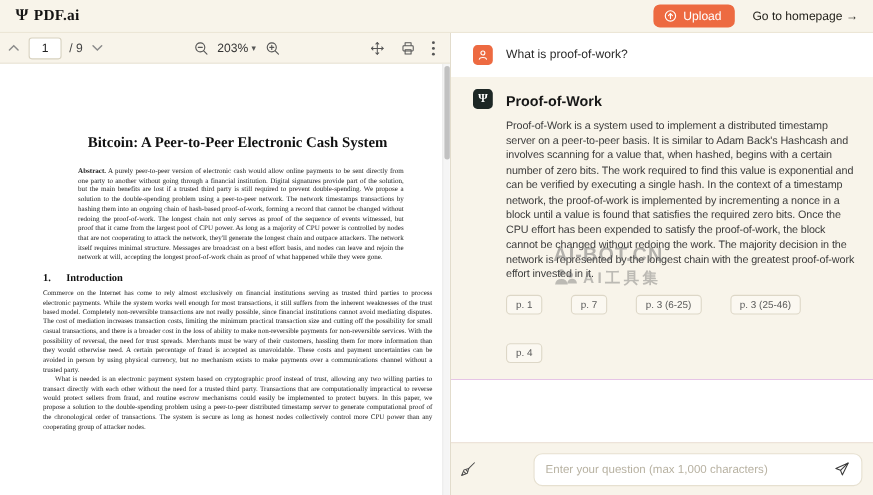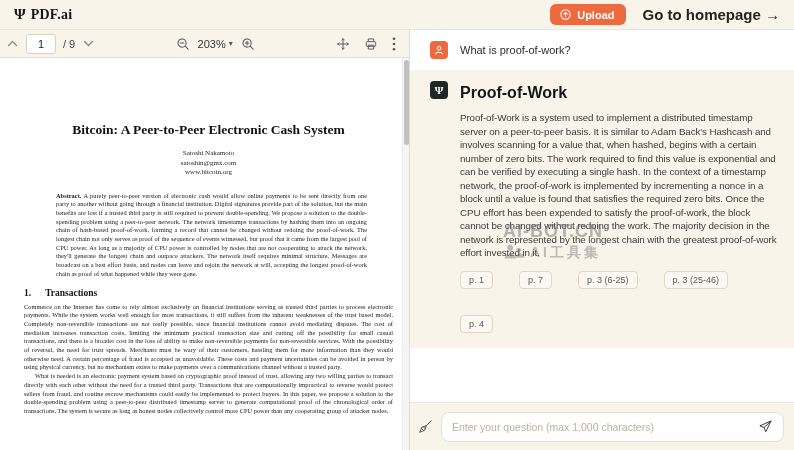--- a/index.html
+++ b/index.html
@@ -12,24 +12,24 @@
   .topbar {
     height:30px; background:#f8f4ea; border-bottom:1px solid #ece6d6;
     display:flex; align-items:center; justify-content:space-between; padding:0 14px;
   }
   .brand { display:flex; align-items:center; gap:5px; cursor:pointer; }
   .brand-mark { font-family:"Liberation Serif",serif; font-size:15px; font-weight:700; color:#141414; line-height:1; }
   .brand-name { font-family:"Liberation Serif",serif; font-size:14px; font-weight:700; color:#141414; letter-spacing:.2px; }
   .topbar-right { display:flex; align-items:center; gap:16px; }
   .upload-btn {
     display:flex; align-items:center; gap:5px; background:#ed6a41; color:#fff;
-    border:none; border-radius:6px; padding:4px 12px 4px 9px; font-size:11px; font-weight:700;
+    border:none; border-radius:6px; padding:4px 12px 4px 9px; font-size:11px; font-weight:400;
     font-family:"Liberation Sans",sans-serif; cursor:pointer;
   }
-  .home-link { font-size:15px; font-weight:700; color:#24231d; text-decoration:none; cursor:pointer; }
+  .home-link { font-size:11px; font-weight:400; color:#24231d; text-decoration:none; cursor:pointer; }
   
   .main { display:flex; height:420px; }
   .viewer { width:410px; flex:none; border-right:1px solid #e2dccc; display:flex; flex-direction:column; background:#fff; }
   .pdf-toolbar {
     height:28px; flex:none; background:#f8f4ea; border-bottom:1px solid #e5dfcf;
     display:flex; align-items:center; justify-content:space-between; padding:0 12px 0 6px;
   }
   .tb-group { display:flex; align-items:center; gap:7px; }
   .tb-btn { background:none; border:none; padding:1px; display:flex; align-items:center; cursor:pointer; }
   .page-input {
@@ -37,56 +37,56 @@
     text-align:center; font-size:11px; color:#222; font-family:"Liberation Sans",sans-serif;
   }
   .page-total { font-size:11px; color:#444; }
   .zoom-level { background:none; border:none; display:flex; align-items:center; gap:3px; font-size:11px; color:#333; cursor:pointer; font-family:"Liberation Sans",sans-serif; }
   .caret { font-size:8px; color:#555; line-height:1; }
   
   .page-area {
     position:relative; flex:1; background:#fff; overflow:hidden;
     font-family:"Liberation Serif",serif; color:#1a1a1a;
   }
-  .page-inner { padding:64px 16px 0 24px; }
+  .page-inner { padding:64px 16px 0 39px; }
   .doc-title { font-size:13.5px; font-weight:700; text-align:center; color:#111; }
   .doc-authors { text-align:center; font-size:7px; line-height:9.5px; margin-top:11px; color:#222; }
   .doc-abstract { font-size:6.4px; line-height:8.7px; text-align:justify; margin:14px 26px 0 32px; color:#222; }
   .abs-label { font-weight:700; }
   .doc-section { font-size:9.5px; font-weight:700; margin-top:9px; display:flex; gap:14px; color:#111; }
   .doc-para { font-size:6.4px; line-height:8.7px; text-align:justify; margin-top:5px; color:#222; }
   .doc-para.indent { margin-top:0; text-indent:11px; }
   .v-scrollbar { position:absolute; top:0; right:0; bottom:0; width:7px; background:#f5f5f5; border-left:1px solid #ececec; cursor:pointer; }
   .v-thumb { position:absolute; top:2px; left:1px; width:5px; height:85px; background:#c1c1c1; border-radius:3px; }
   
   .chat { flex:1; display:flex; flex-direction:column; background:#a21caf; min-width:0; }
   .msg { display:flex; gap:12px; padding:11px 16px 11px 20px; }
   .msg.user { background:#fff; }
   .msg.ai { background:#f8f4ea; padding-bottom:15px; }
   .avatar { width:18px; height:18px; border-radius:4px; flex:none; display:flex; align-items:center; justify-content:center; }
   .user-avatar { background:#ed6a41; }
   .ai-avatar { background:#1d2725; color:#fff; font-family:"Liberation Serif",serif; font-size:11px; font-weight:700; }
   .msg-text { font-size:11px; color:#2b2b2b; padding-top:3px; }
   .ai-content { min-width:0; }
-  .ai-title { font-size:16px; font-weight:700; color:#161616; padding-top:3px; }
+  .ai-title { font-size:13px; font-weight:700; color:#161616; padding-top:3px; }
   .ai-body { margin-top:9px; font-size:9.8px; line-height:13.5px; color:#3c3c3c; max-width:322px; letter-spacing:-.1px; }
   .chips { display:flex; gap:26px; margin-top:11px; flex-wrap:wrap; }
   .chip {
     background:#fbf8f1; border:1px solid #ddd7c7; border-radius:4px; padding:3px 8px;
     font-size:9px; color:#5a5a5a; font-family:"Liberation Sans",sans-serif; cursor:pointer;
   }
   .chat-spacer { flex:1; background:#fff; }
   .chat-footer {
     height:48px; flex:none; background:#f8f4ea; border-top:1px solid #eee8d8;
     display:flex; align-items:center; gap:6px; padding:0 10px 0 6px;
   }
   .clear-btn { background:none; border:none; display:flex; cursor:pointer; padding:2px; }
   .input-wrap {
     flex:1; height:30px; background:#fff; border:1px solid #e6e0d0; border-radius:8px;
-    display:flex; align-items:center; gap:8px; padding:0 10px;
+    display:flex; align-items:center; gap:8px; padding:0 10px;margin-left:44px;
   }
   .q-input { flex:1; border:none; outline:none; font-size:10.5px; color:#333; background:transparent; font-family:"Liberation Sans",sans-serif; }
   .q-input::placeholder { color:#b8b2a2; }
   .send-btn { background:none; border:none; display:flex; cursor:pointer; padding:0; }
   
   .watermark { position:absolute; left:503px; top:221px; z-index:6; pointer-events:none; }
   .wm1 { font-weight:800; font-size:18px; letter-spacing:1px; color:rgba(110,110,110,.5); }
   .wm2 { display:flex; align-items:center; gap:4px; margin-top:1px; font-weight:800; font-size:14px; letter-spacing:3px; color:rgba(105,105,105,.42); }
 </style>
 </head>
@@ -186,29 +186,24 @@
                   <circle cx="2" cy="14" r="1.5"></circle>
                 </svg>
               </span>
           </button>
         </div>
       </div>
 
       <div class="page-area">
         <div class="page-inner">
           <h1 class="doc-title">Bitcoin: A Peer-to-Peer Electronic Cash System</h1>
-          <div class="doc-authors">
-            <div>Satoshi Nakamoto</div>
-            <div>satoshin@gmx.com</div>
-            <div>www.bitcoin.org</div>
-          </div>
           <p class="doc-abstract"><span class="abs-label">Abstract.</span> <span>A purely peer-to-peer version of electronic cash would allow online payments to be sent directly from one party to another without going through a financial institution. Digital signatures provide part of the solution, but the main benefits are lost if a trusted third party is still required to prevent double-spending. We propose a solution to the double-spending problem using a peer-to-peer network. The network timestamps transactions by hashing them into an ongoing chain of hash-based proof-of-work, forming a record that cannot be changed without redoing the proof-of-work. The longest chain not only serves as proof of the sequence of events witnessed, but proof that it came from the largest pool of CPU power. As long as a majority of CPU power is controlled by nodes that are not cooperating to attack the network, they'll generate the longest chain and outpace attackers. The network itself requires minimal structure. Messages are broadcast on a best effort basis, and nodes can leave and rejoin the network at will, accepting the longest proof-of-work chain as proof of what happened while they were gone.</span></p>
           <h2 class="doc-section">
             <span>1.</span>
-            <span>Transactions</span>
+            <span>Introduction</span>
           </h2>
           <p class="doc-para">Commerce on the Internet has come to rely almost exclusively on financial institutions serving as trusted third parties to process electronic payments.  While the system works well enough for most transactions, it still suffers from the inherent weaknesses of the trust based model. Completely non-reversible transactions are not really possible, since financial institutions cannot avoid mediating disputes.  The cost of mediation increases transaction costs, limiting the minimum practical transaction size and cutting off the possibility for small casual transactions, and there is a broader cost in the loss of ability to make non-reversible payments for non-reversible services.  With the possibility of reversal, the need for trust spreads.  Merchants must be wary of their customers, hassling them for more information than they would otherwise need. A certain percentage of fraud is accepted as unavoidable.  These costs and payment uncertainties can be avoided in person by using physical currency, but no mechanism exists to make payments over a communications channel without a trusted party.</p>
           <p class="doc-para indent">What is needed is an electronic payment system based on cryptographic proof instead of trust, allowing any two willing parties to transact directly with each other without the need for a trusted third party.  Transactions that are computationally impractical to reverse would protect sellers from fraud, and routine escrow mechanisms could easily be implemented to protect buyers.  In this paper, we propose a solution to the double-spending problem using a peer-to-peer distributed timestamp server to generate computational proof of the chronological order of transactions.  The system is secure as long as honest nodes collectively control more CPU power than any cooperating group of attacker nodes.</p>
         </div>
         <div class="v-scrollbar">
           <div class="v-thumb"></div>
         </div>
       </div>
     </section>
 

